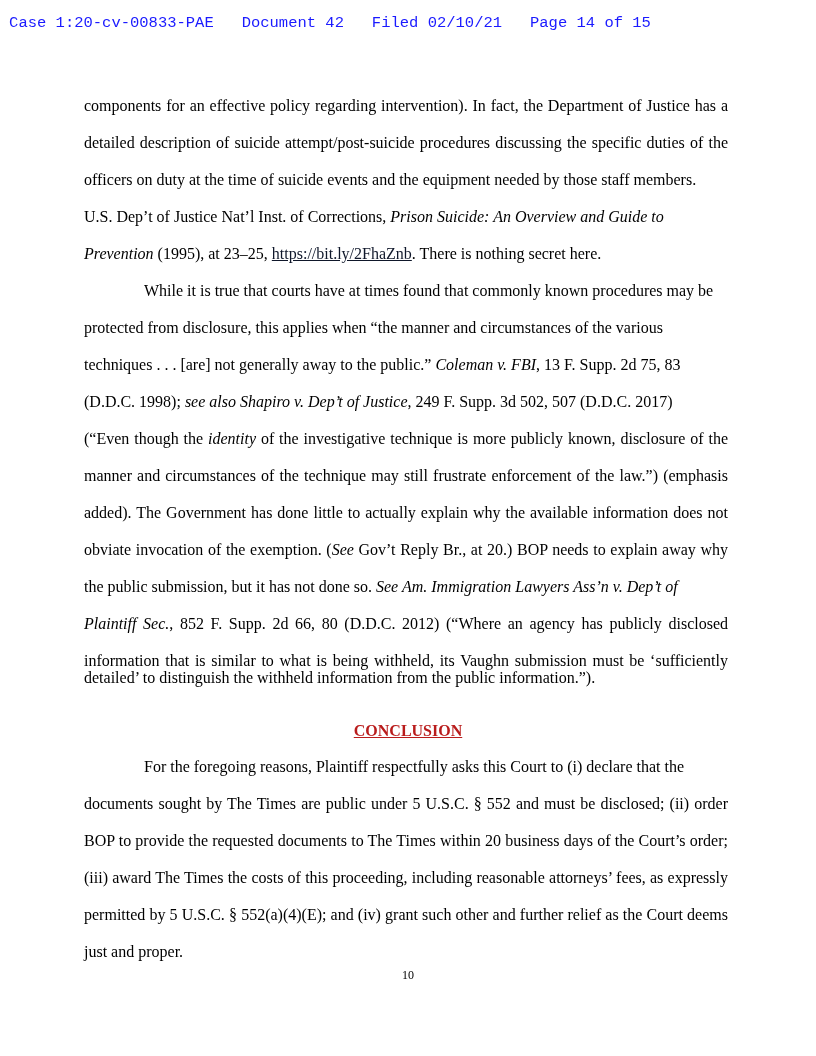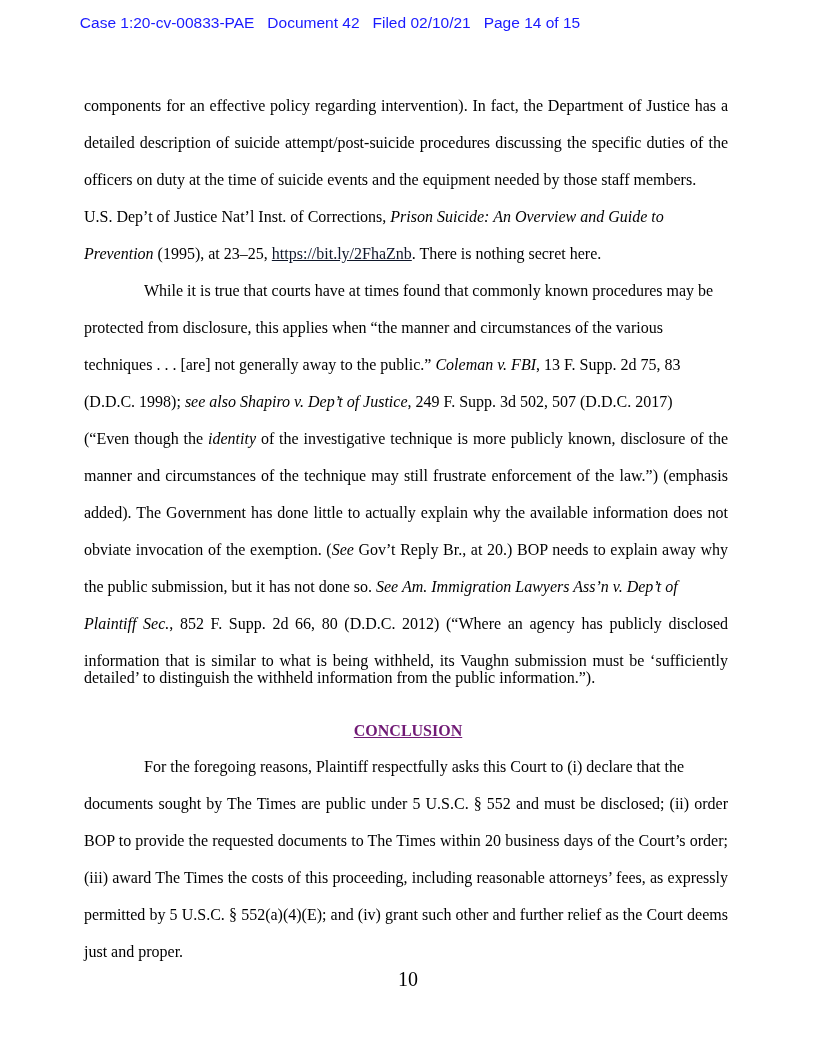--- a/index.html
+++ b/index.html
@@ -1,38 +1,38 @@
 <!DOCTYPE html>
 <html><head>
 <meta charset="utf-8">
 <style>
   html, body { margin: 0; padding: 0; background: #ffffff; }
   body { width: 816px; height: 1056px; position: relative; overflow: hidden; }
   .header {
     position: absolute; top: 14px; left: 0; width: 660px; text-align: center;
-    font-family: Liberation Sans, sans-serif; font-size: 15.5px; color: #1a1aff;
+    font-family: Liberation Mono, monospace; font-size: 15.5px; color: #1a1aff;
     white-space: pre;
   }
   .line {
     position: absolute; left: 84px;
     font-family: "Liberation Serif", serif; font-size: 16px; color: #000;
     white-space: nowrap; line-height: 20px; text-align: right;
   }
   .line.indent { left: 144px; font-family: Liberation Serif, serif; }
   .line.justify { width: 644px; text-align: justify; text-align-last: justify; }
   i { font-style: italic; }
   a.link { color: #0f172a; text-decoration: underline; }
   .heading {
     position: absolute; top: 722px; left: 0; width: 816px; text-align: center;
     font-family: "Liberation Serif", serif; font-size: 16px; font-weight: bold;
-    text-decoration: underline; color: #701a75;
+    text-decoration: underline; color: #b91c1c;
   }
   .pagenum {
     position: absolute; top: 968px; left: 0; width: 816px; text-align: center;
-    font-family: "Liberation Serif", serif; font-size: 20px; color: #000;
+    font-family: "Liberation Serif", serif; font-size: 12px; color: #000;
   }
 </style>
 </head>
 <body>
 
 <div class="header"><span>Case 1:20-cv-00833-PAE</span>   <span>Document 42</span>   <span>Filed 02/10/21</span>   <span>Page 14 of 15</span></div>
 
 <div class="line justify" style="top:96px">components for an effective policy regarding intervention). In fact, the Department of Justice has a</div>
 <div class="line justify" style="top:133px">detailed description of suicide attempt/post-suicide procedures discussing the specific duties of the</div>
 <div class="line" style="top:170px">officers on duty at the time of suicide events and the equipment needed by those staff members.</div>

